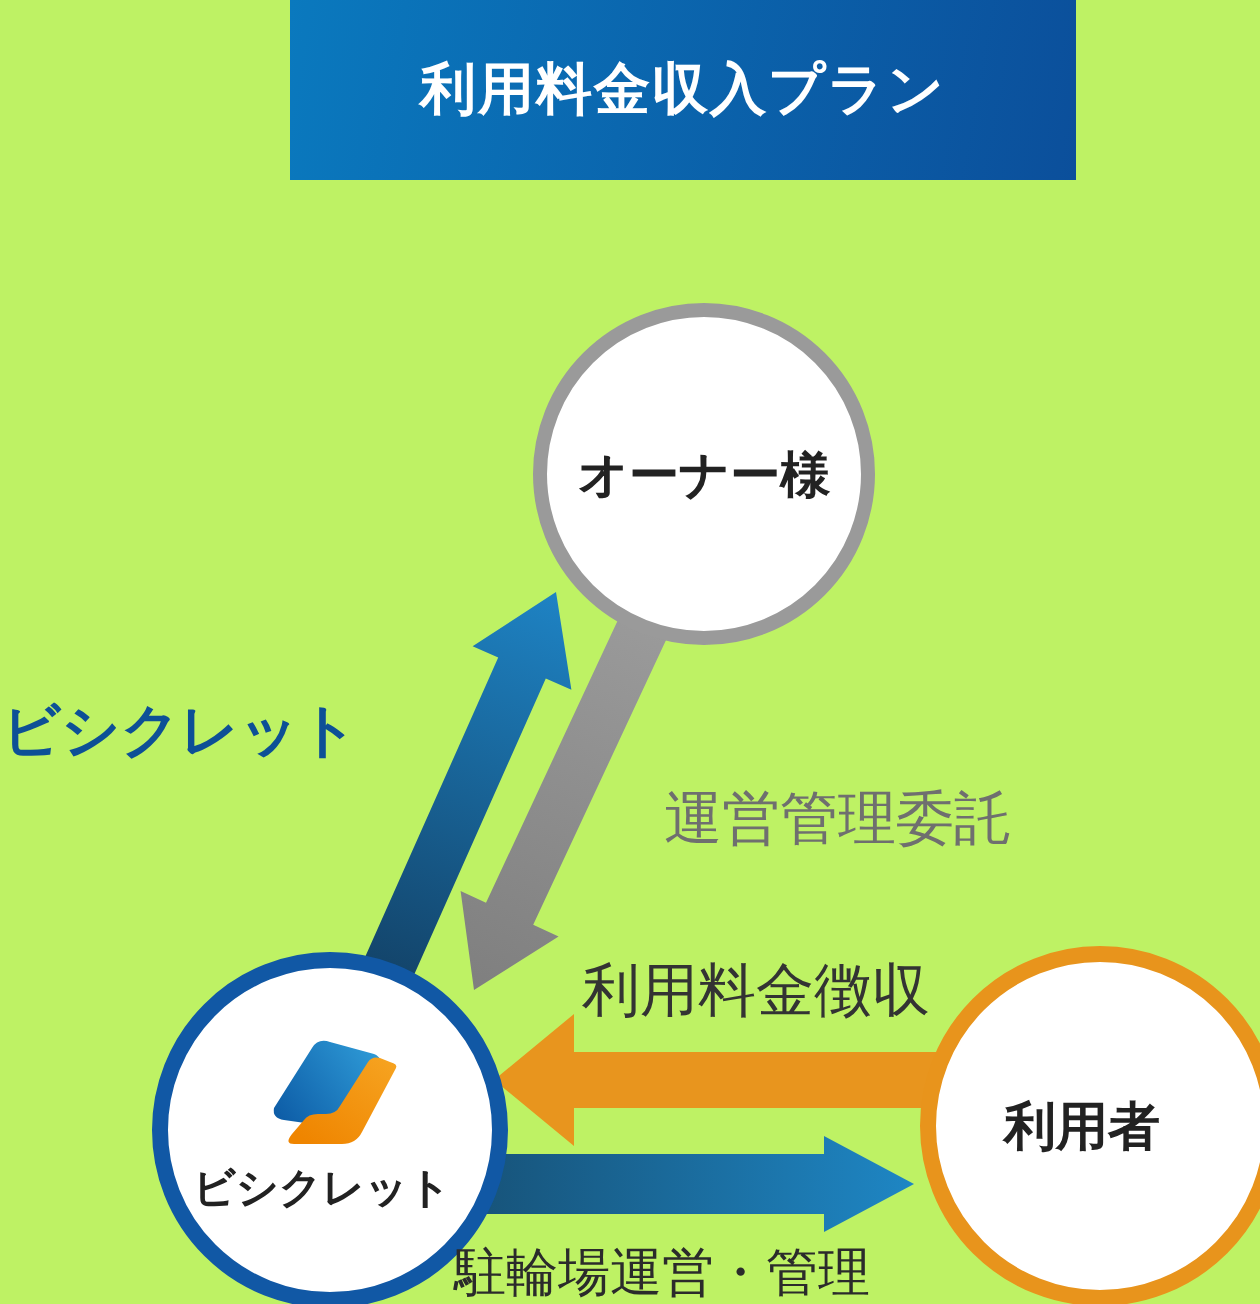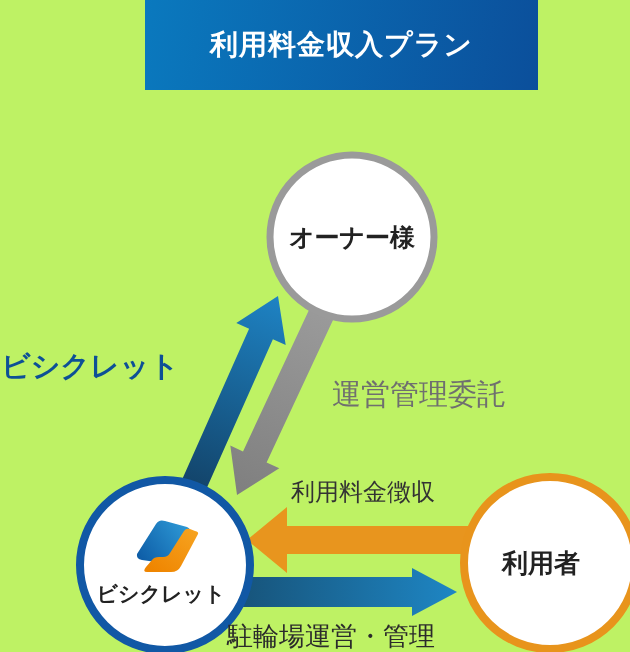--- a/index.html
+++ b/index.html
@@ -45,29 +45,29 @@
   .lbl-equipment {
     left: 1px;
     top: 346px;
     font-size: 29px;
     line-height: 40px;
     font-weight: 700;
     color: #0d5096;
   }
   .lbl-management {
     left: 332px;
-    top: 375px;
+    top: 390px;
     font-size: 29px;
     font-weight: 500;
     color: #6f6f6f;
   }
   .lbl-fee {
     left: 291px;
     top: 476px;
-    font-size: 24px;
+    font-size: 29px;
     font-weight: 500;
     color: #333333;
   }
   .lbl-operation {
     left: 227px;
     top: 619px;
     font-size: 26px;
     font-weight: 500;
     color: #2b2b2b;
   }

